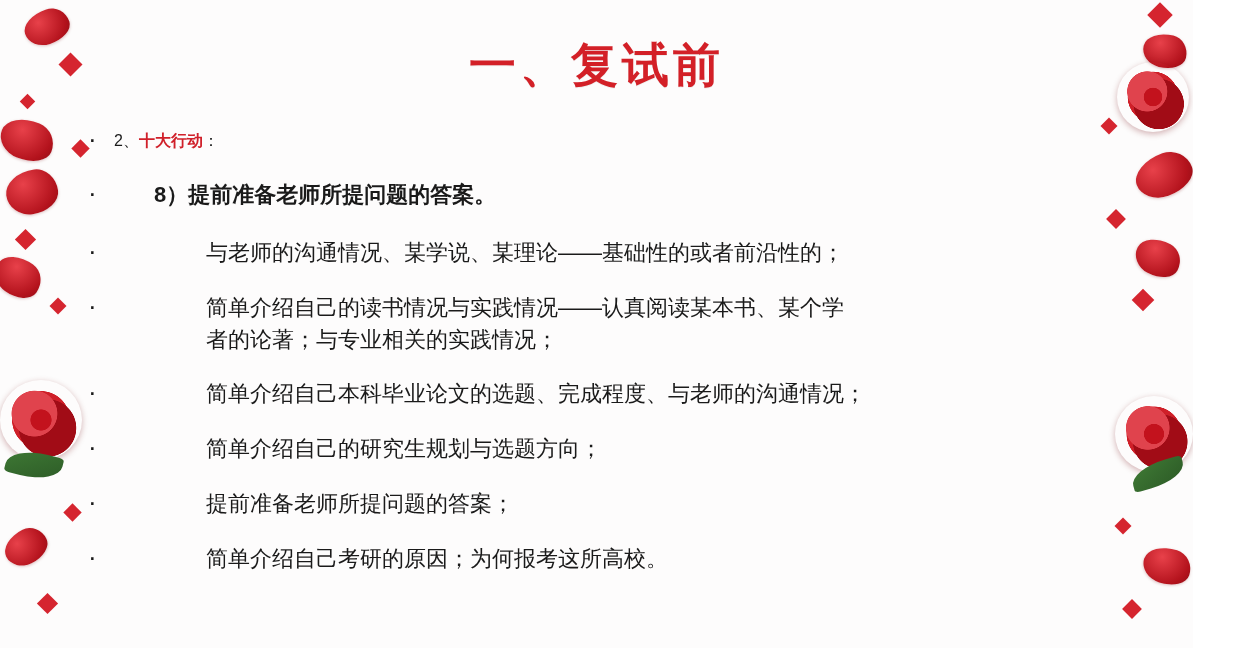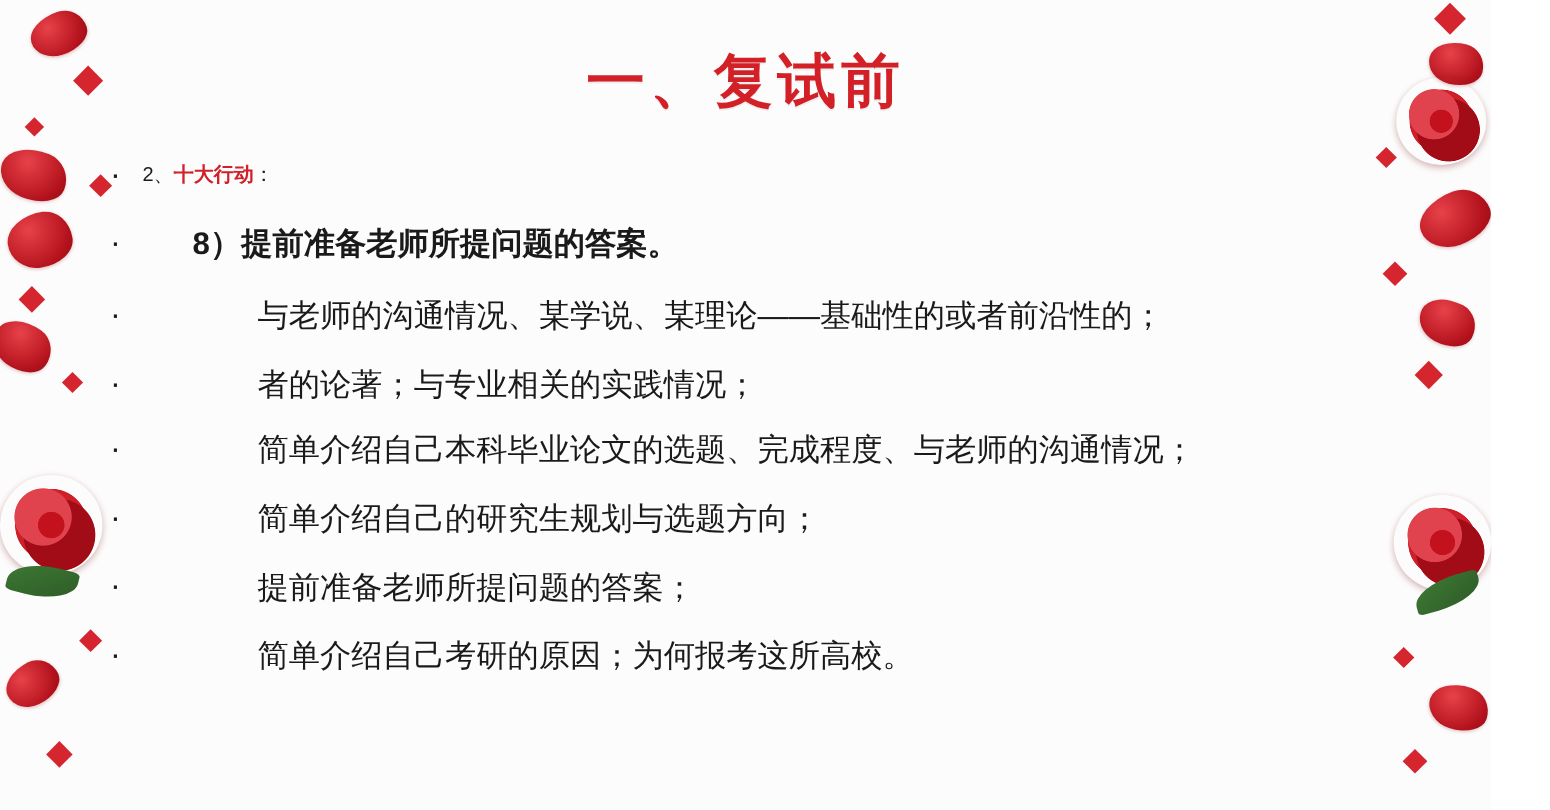--- a/index.html
+++ b/index.html
@@ -85,21 +85,21 @@
   }
   .bullet {
     flex: 0 0 26px;
     font-size: 26px;
     line-height: 30px;
     color: #1a1a1a;
     text-align: left;
   }
   .row-text {
     flex: 1 1 auto;
-    font-size: 25px;
+    font-size: 22px;
     line-height: 34px;
   }
 
   .lvl1 { font-size: 16px; }
   .lvl1 .red-bold {
     color: #d0202a;
     font-weight: bold;
   }
   .indent-2 { padding-left: 40px; }
   .indent-3 { padding-left: 92px; }
@@ -107,20 +107,21 @@
 
   .row.r-item2 { margin-bottom: 20px; }
   .row.r-item8 { margin-bottom: 24px; }
   .row.r-wrap { margin-bottom: 18px; }
   .row.r-sub { margin-bottom: 21px; }
   .wrap-second {
     display: block;
     padding-left: 0;
     text-indent: -58px;
     margin-left: 58px;
+    font-family: Liberation Mono, monospace;
   }
 </style>
 </head>
 <body>
 
 <div class="slide">
 
   <div class="deco" style="left:0;top:0;width:120px;height:648px;">
     <div class="petal" style="left:24px;top:10px;width:46px;height:34px;transform:rotate(-18deg);"></div>
     <div class="heart" style="left:62px;top:56px;width:17px;height:17px;"></div>
@@ -171,20 +172,21 @@
     </div>
 
     <div class="row r-sub">
       <div class="bullet">·</div>
       <div class="row-text indent-3">与老师的沟通情况、某学说、某理论——基础性的或者前沿性的；</div>
     </div>
 
     <div class="row r-wrap">
       <div class="bullet">·</div>
       <div class="row-text indent-3">
+        <span>简单介绍自己的读书情况与实践情况——认真阅读某本书、某个学</span>
         <span class="wrap-second">者的论著；与专业相关的实践情况；</span>
       </div>
     </div>
 
     <div class="row r-sub">
       <div class="bullet">·</div>
       <div class="row-text indent-3">简单介绍自己本科毕业论文的选题、完成程度、与老师的沟通情况；</div>
     </div>
 
     <div class="row r-sub">

